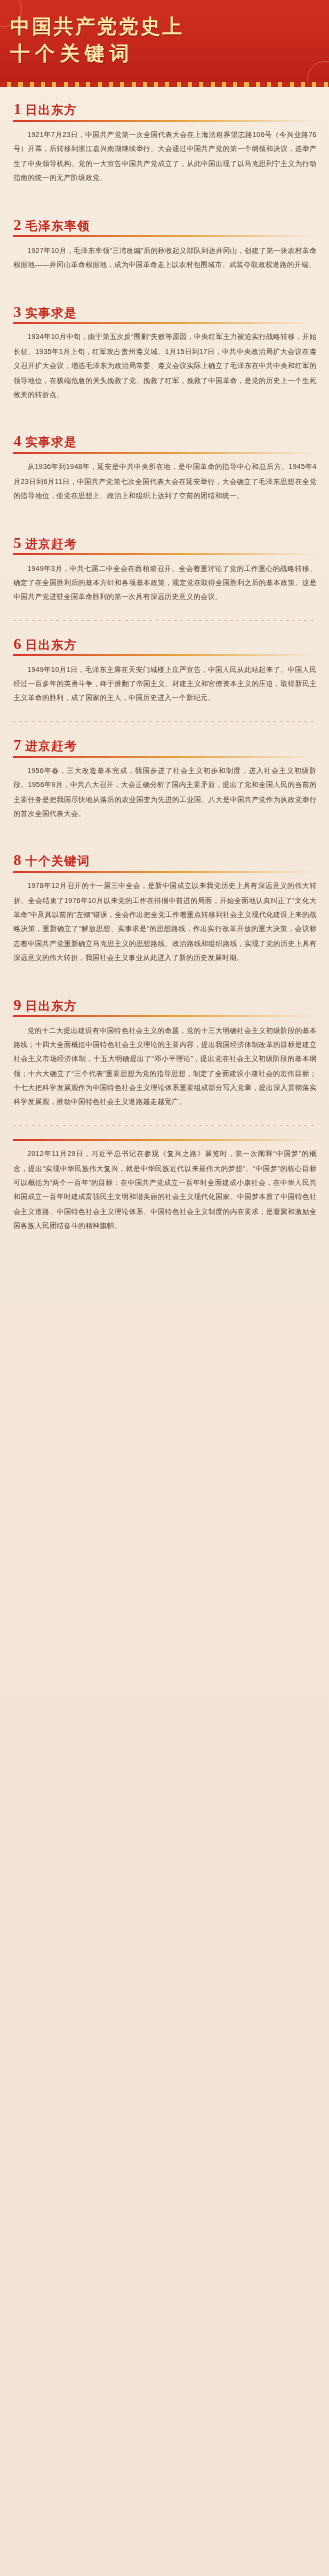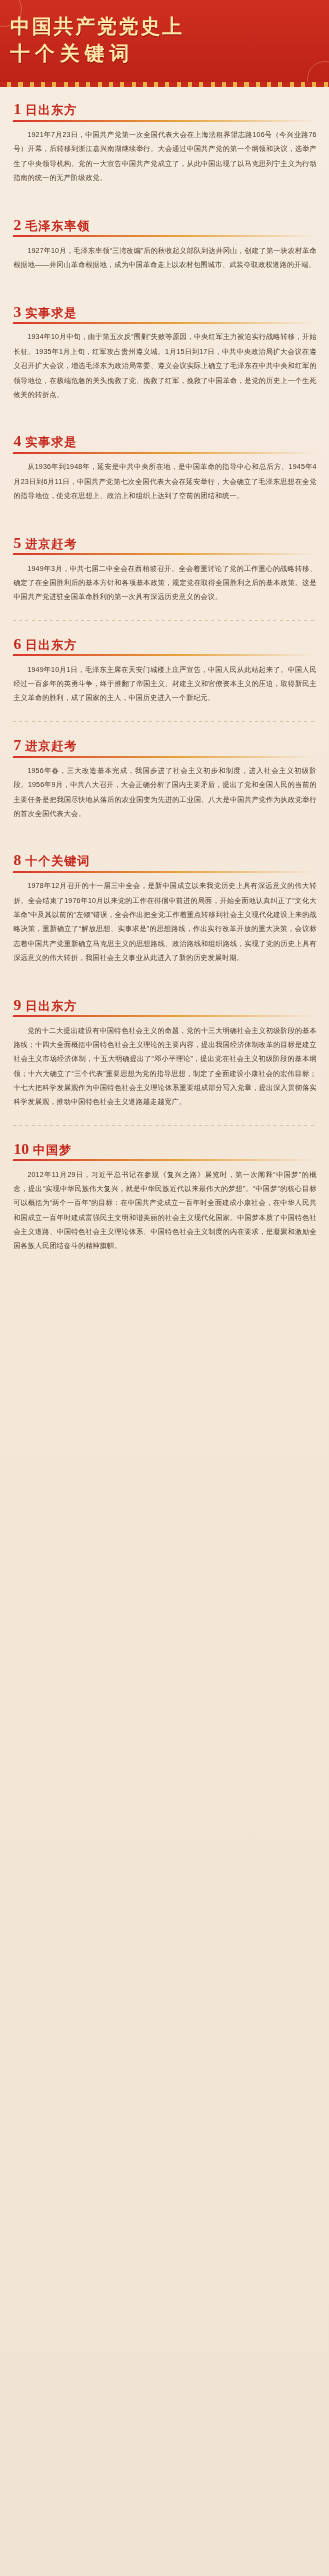--- a/index.html
+++ b/index.html
@@ -214,24 +214,20 @@
           <div class="sec-num">9</div>
           <div class="sec-title">日出东方</div>
         </div>
         <div class="sec-underline"></div>
         <div class="sec-body">
           <p>党的十二大提出建设有中国特色社会主义的命题，党的十三大明确社会主义初级阶段的基本路线；十四大全面概括中国特色社会主义理论的主要内容，提出我国经济体制改革的目标是建立社会主义市场经济体制，十五大明确提出了“邓小平理论”，提出党在社会主义初级阶段的基本纲领；十六大确立了“三个代表”重要思想为党的指导思想，制定了全面建设小康社会的宏伟目标；十七大把科学发展观作为中国特色社会主义理论体系重要组成部分写入党章，提出深入贯彻落实科学发展观，推动中国特色社会主义道路越走越宽广。</p>
         </div>
       </div>
       <div class="sec-divider"></div>
       <div class="section">
-        <div class="sec-head">
-          <div class="sec-num">10</div>
-          <div class="sec-title">中国梦</div>
-        </div>
         <div class="sec-underline"></div>
         <div class="sec-body">
           <p>2012年11月29日，习近平总书记在参观《复兴之路》展览时，第一次阐释“中国梦”的概念，提出“实现中华民族伟大复兴，就是中华民族近代以来最伟大的梦想”。“中国梦”的核心目标可以概括为“两个一百年”的目标：在中国共产党成立一百年时全面建成小康社会，在中华人民共和国成立一百年时建成富强民主文明和谐美丽的社会主义现代化国家。中国梦本质了中国特色社会主义道路、中国特色社会主义理论体系、中国特色社会主义制度的内在要求，是凝聚和激励全国各族人民团结奋斗的精神旗帜。</p>
         </div>
       </div>
     </div>
 
   <div class="footer-space"></div>
 </div>
 

